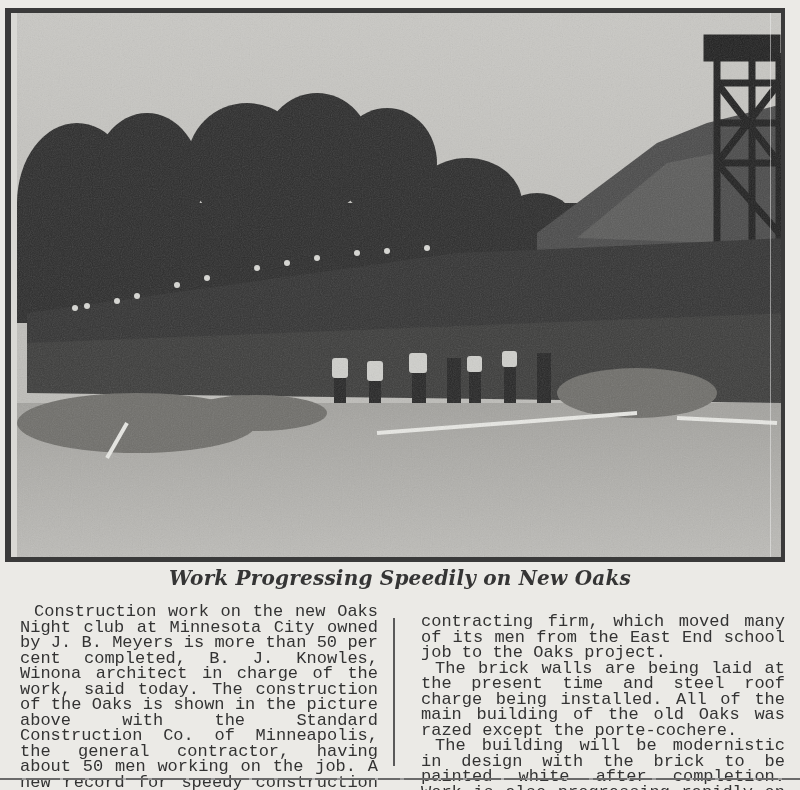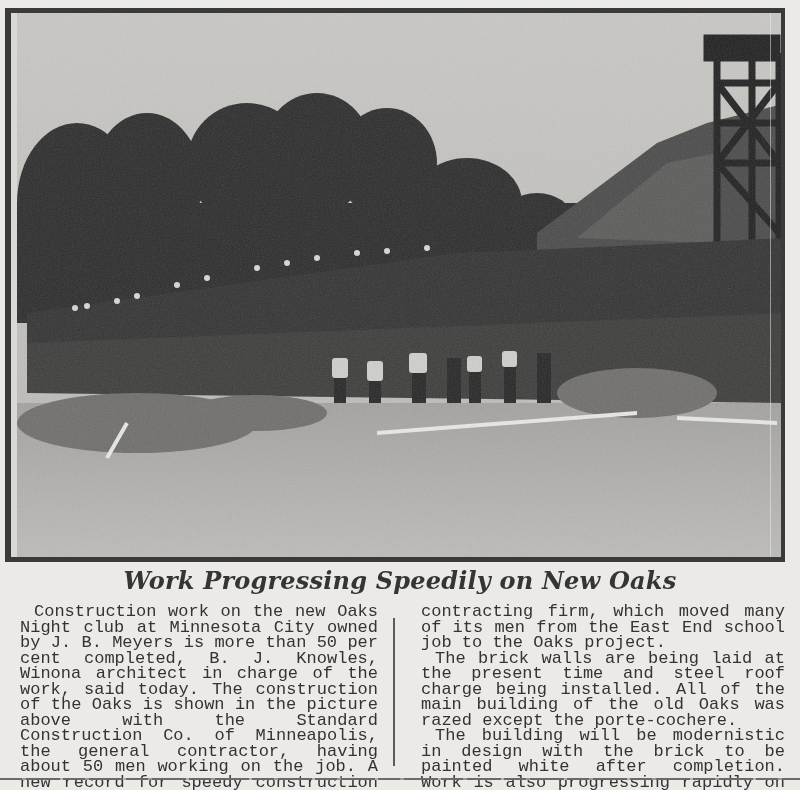--- a/index.html
+++ b/index.html
@@ -25,37 +25,37 @@
   }
   .photo-inner { position: absolute; left: 6px; top: 0; right: 0; bottom: 0; overflow: hidden; }
   .photo-inner svg { display: block; }
   .inner-rule { position: absolute; right: 10px; top: 0; bottom: 0; width: 1px; background: #efefef; opacity: .5; }
 
   
   .headline {
     position: absolute; left: 0; top: 566px; width: 800px; text-align: center;
     font-family: "DejaVu Serif", serif;
     font-style: italic; font-weight: bold;
-    font-size: 24px; letter-spacing: 0.2px;
+    font-size: 20px; letter-spacing: 0.2px;
     color: #353535;
   }
 
   
   .article { position: absolute; left: 0; top: 604px; width: 800px; height: 172px; }
   .col {
     position: absolute; top: 0; width: 370px;
     font-family: Liberation Mono, monospace;
     font-size: 17px; line-height: 15.5px;
     color: #333;
     text-align: justify;
   }
   .col-left { left: 20px; width: 358px; }
   .col-right { left: 421px; width: 364px; }
   .col p { margin: 0; text-indent: 14px; }
-  .col p.cont { text-indent: 0; }
+  .col p.cont { text-indent: 0; margin-top: 10px; }
   .col-rule { position: absolute; left: 393px; top: 14px; width: 2px; height: 148px; background: #5a5a5a; }
 
   .bottom-rule {
     position: absolute; left: 0; top: 778px; width: 800px; height: 2px;
     background: repeating-linear-gradient(90deg, #6a6a6a 0 22px, #9a9a9a 22px 26px, #6a6a6a 26px 60px, #b0b0b0 60px 63px);
   }
 </style>
 </head>
 <body>
 

